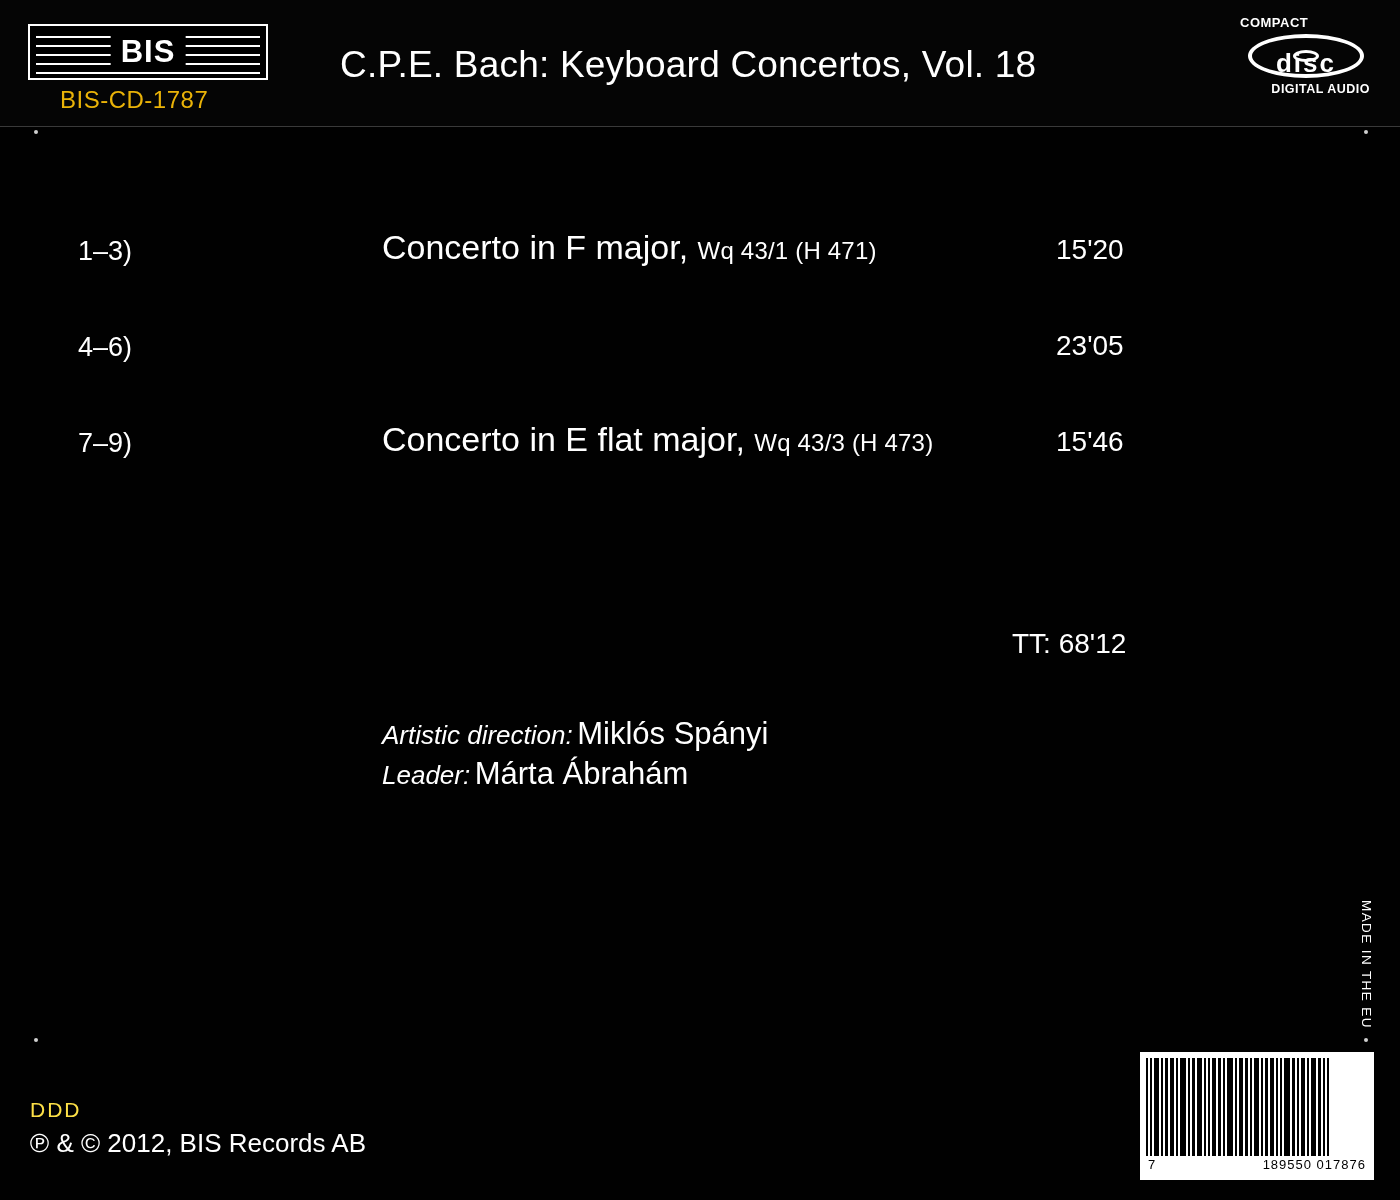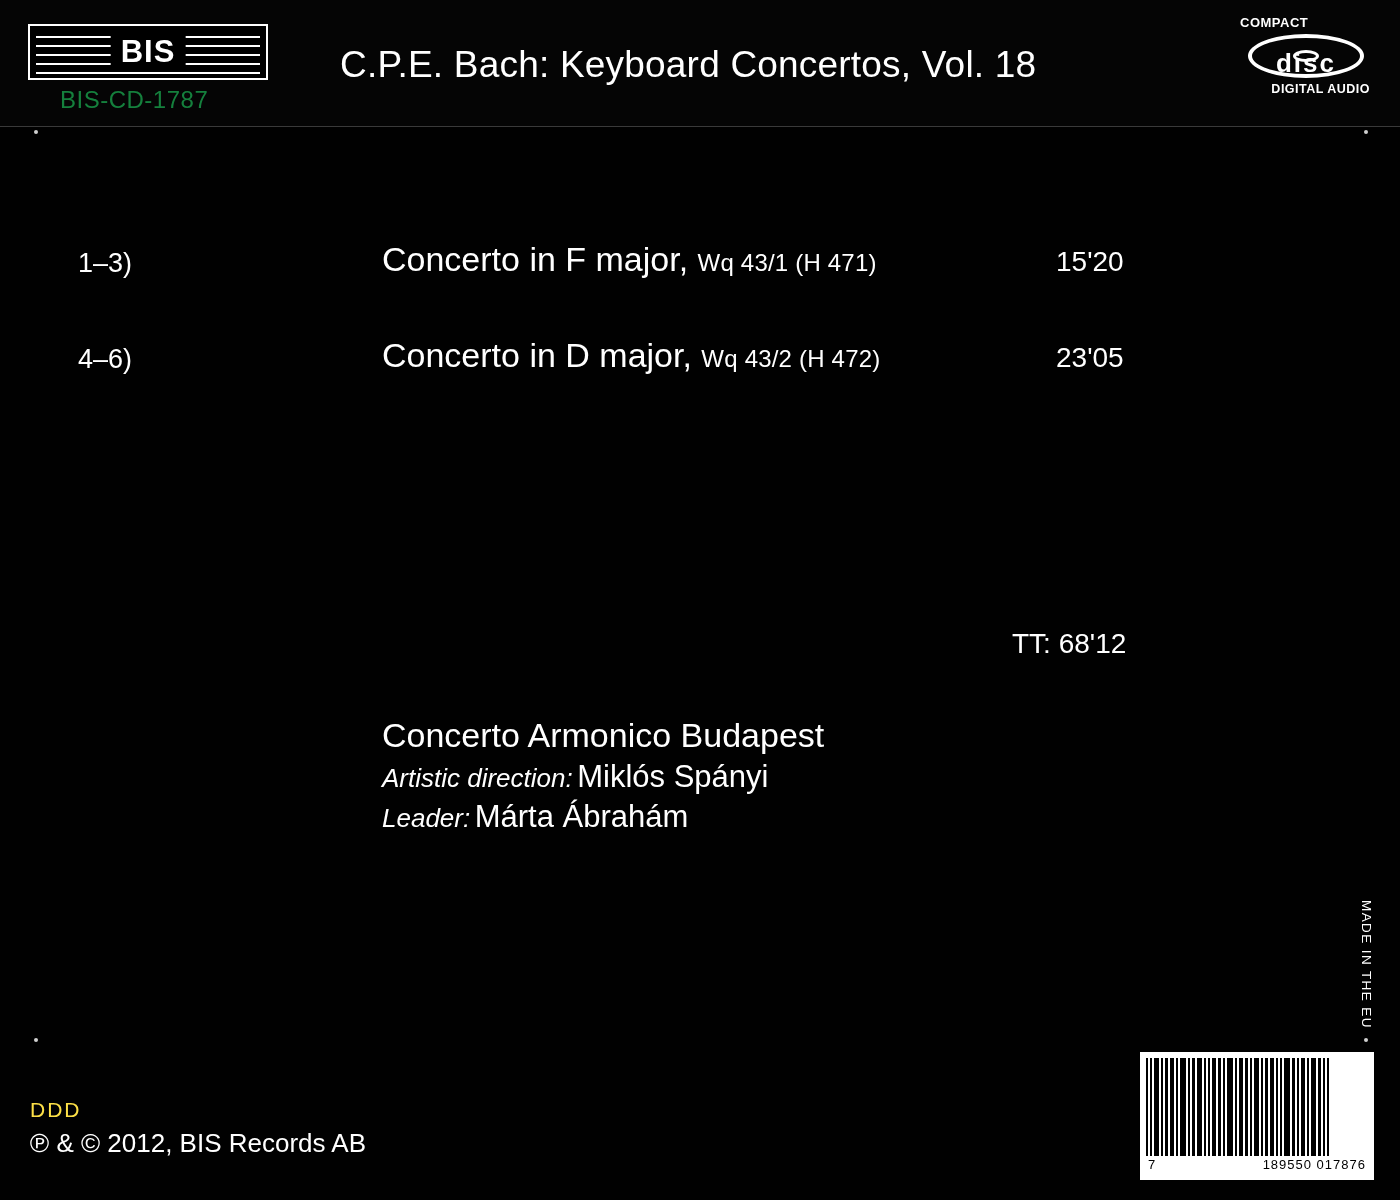--- a/index.html
+++ b/index.html
@@ -69,21 +69,21 @@
     padding: 0 10px;
     font-family: "Liberation Sans", sans-serif;
     line-height: 34px;
   }
   .catalog {
     position: absolute;
     left: 60px;
     top: 86px;
     font-size: 24px;
     letter-spacing: 0.5px;
-    color: #15803d;
+    color: #eab308;
   }
 
   .album-title {
     position: absolute;
     left: 340px;
     top: 44px;
     font-size: 37px;
     color: #ffffff;
     letter-spacing: 0.2px;
     white-space: nowrap;
@@ -157,21 +157,21 @@
   }
   .dot.tl { left: 34px; top: 130px; }
   .dot.tr { left: 1364px; top: 130px; }
   .dot.bl { left: 34px; top: 1038px; }
   .dot.br { left: 1364px; top: 1038px; }
 
   
   .tracklist {
     position: absolute;
     left: 0;
-    top: 236px;
+    top: 224px;
     width: 1180px;
     text-decoration: underline;
   }
   .track {
     position: relative;
     height: 96px;
   }
   .track .nums {
     position: absolute;
     right: 1048px;
@@ -346,36 +346,37 @@
       <div class="nums">1–3)</div>
       <div class="work">
         <span>Concerto in F major,</span>
         <span class="cat">Wq 43/1 (H 471)</span>
       </div>
       <div class="dur">15'20</div>
     </div>
 
     <div class="track">
       <div class="nums">4–6)</div>
+      <div class="dur">23'05</div>
+    </div>
+
+    <div class="track">
+      <div class="nums">7–9)</div>
       <div class="work">
-        <span>Concerto in D major,</span>
-        <span class="cat">Wq 43/2 (H 472)</span>
+        <span>Concerto in E flat major,</span>
+        <span class="cat">Wq 43/3 (H 473)</span>
       </div>
-      <div class="dur">23'05</div>
-    </div>
-
+      <div class="dur">15'46</div>
+    </div>
 
   </div>
 
   <div class="total-time">TT: 68'12</div>
 
   <div class="performers">
-    <div class="line">
-      <span class="perf-ens">Concerto Armonico Budapest</span>
-    </div>
     <div class="line">
       <span class="perf-label">Artistic direction:</span>
       <span class="perf-person">Miklós Spányi</span>
     </div>
     <div class="line">
       <span class="perf-label">Leader:</span>
       <span class="perf-person">Márta Ábrahám</span>
     </div>
   </div>
 

